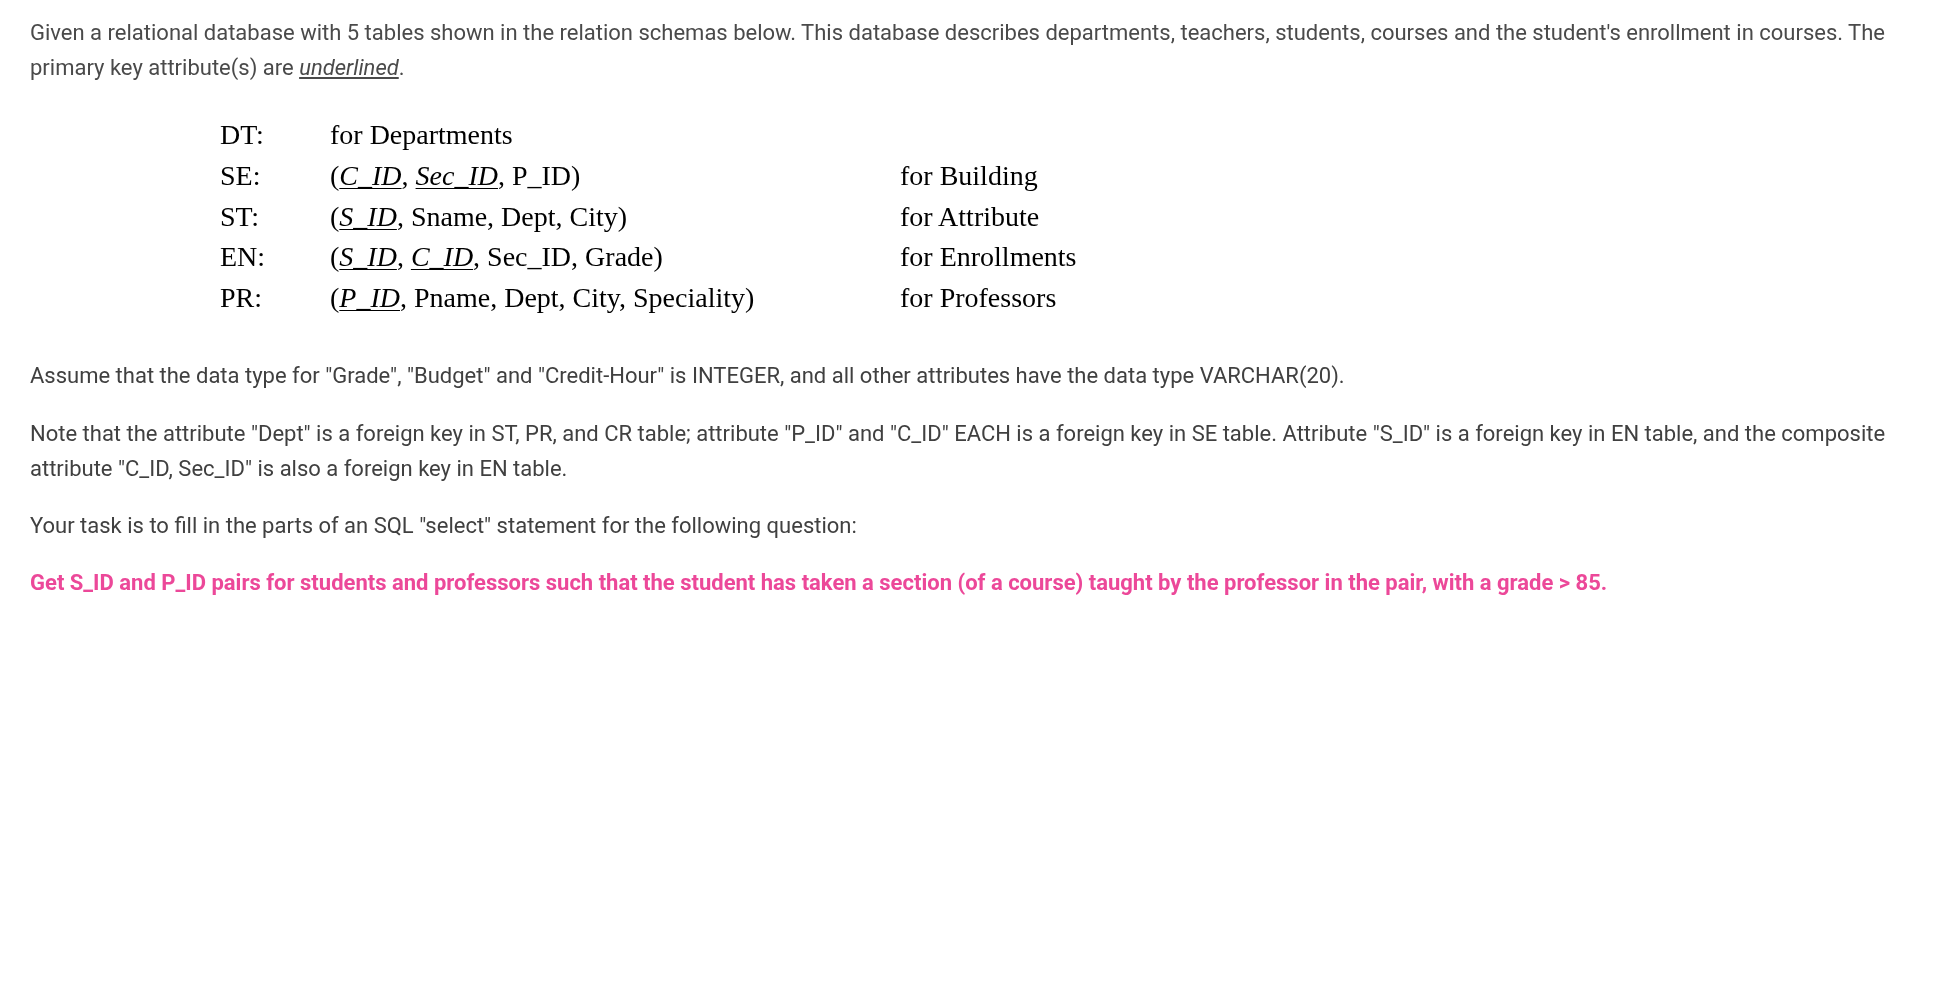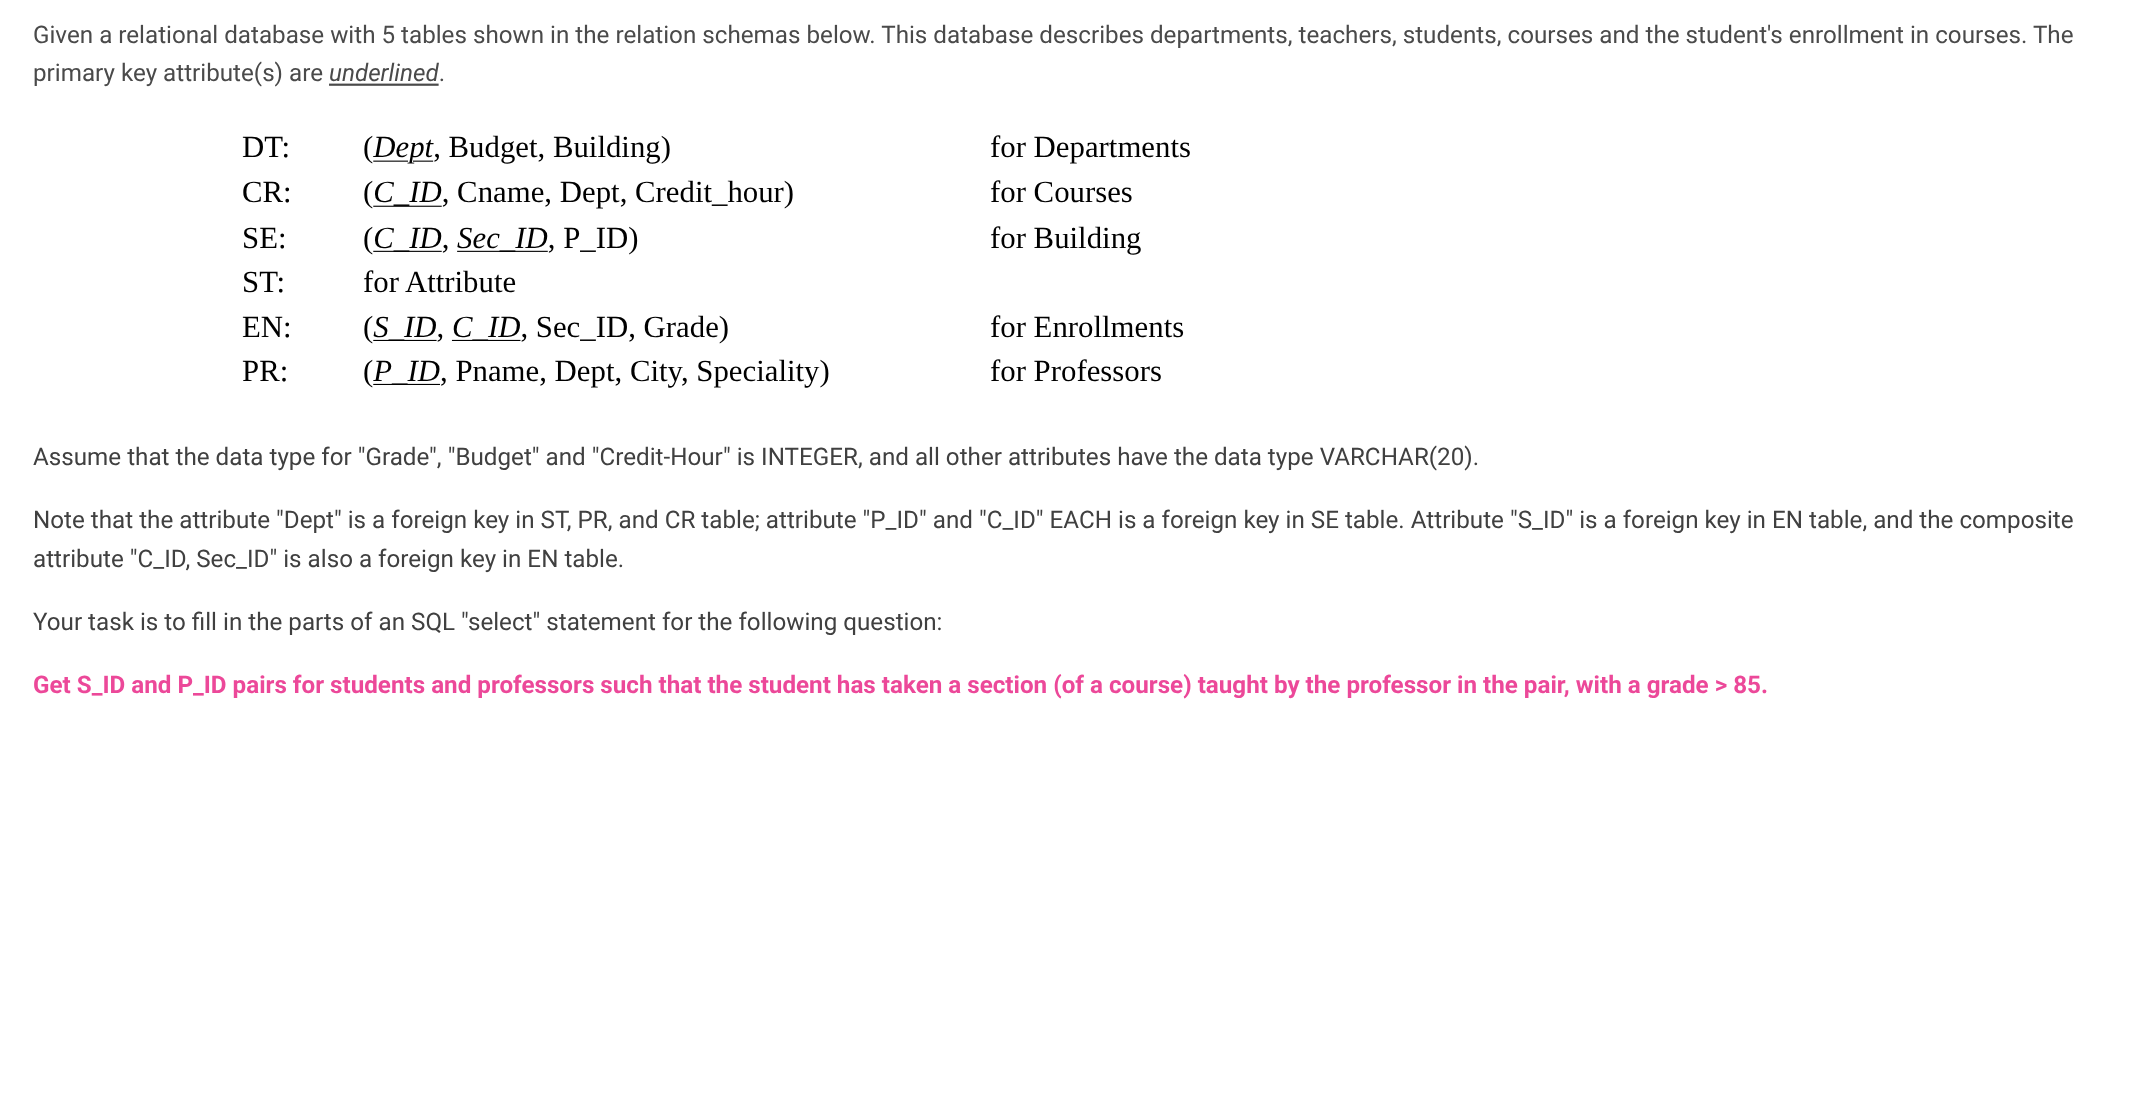--- a/index.html
+++ b/index.html
@@ -65,44 +65,37 @@
 <body>
 
 <p class="intro-paragraph">
   <span>Given  a relational database with 5 tables shown in the relation schemas below.   This database describes departments, teachers,  students, courses and the student's enrollment in courses. The primary key  attribute(s) are </span><span class="underlined">underlined</span><span>.</span>
 </p>
 
 <div class="schema-block">
 
   <div class="schema-row">
     <span class="schema-label">DT:</span>
-    <span class="schema-def">
-      <span>(</span><span class="pk">Dept</span><span>, Budget, Building)</span>
-    </span>
     <span class="schema-desc">for Departments</span>
   </div>
 
-  <div class="schema-row">
-    <span class="schema-label">CR:</span>
-    <span class="schema-def">
-      <span>(</span><span class="pk">C_ID</span><span>, Cname,  Dept, Credit_hour)</span>
-    </span>
-    <span class="schema-desc">for Courses</span>
-  </div>
 
   <div class="schema-row">
     <span class="schema-label">SE:</span>
     <span class="schema-def">
       <span>(</span><span class="pk">C_ID</span><span>, </span><span class="pk">Sec_ID</span><span>, P_ID)</span>
     </span>
     <span class="schema-desc">for Building</span>
   </div>
 
   <div class="schema-row">
     <span class="schema-label">ST:</span>
+    <span class="schema-def">
+      <span>(</span><span class="pk">S_ID</span><span>, Sname, Dept, City)</span>
+    </span>
     <span class="schema-desc">for Attribute</span>
   </div>
 
   <div class="schema-row">
     <span class="schema-label">EN:</span>
     <span class="schema-def">
       <span>(</span><span class="pk">S_ID</span><span>, </span><span class="pk">C_ID</span><span>, Sec_ID, Grade)</span>
     </span>
     <span class="schema-desc">for Enrollments</span>
   </div>

